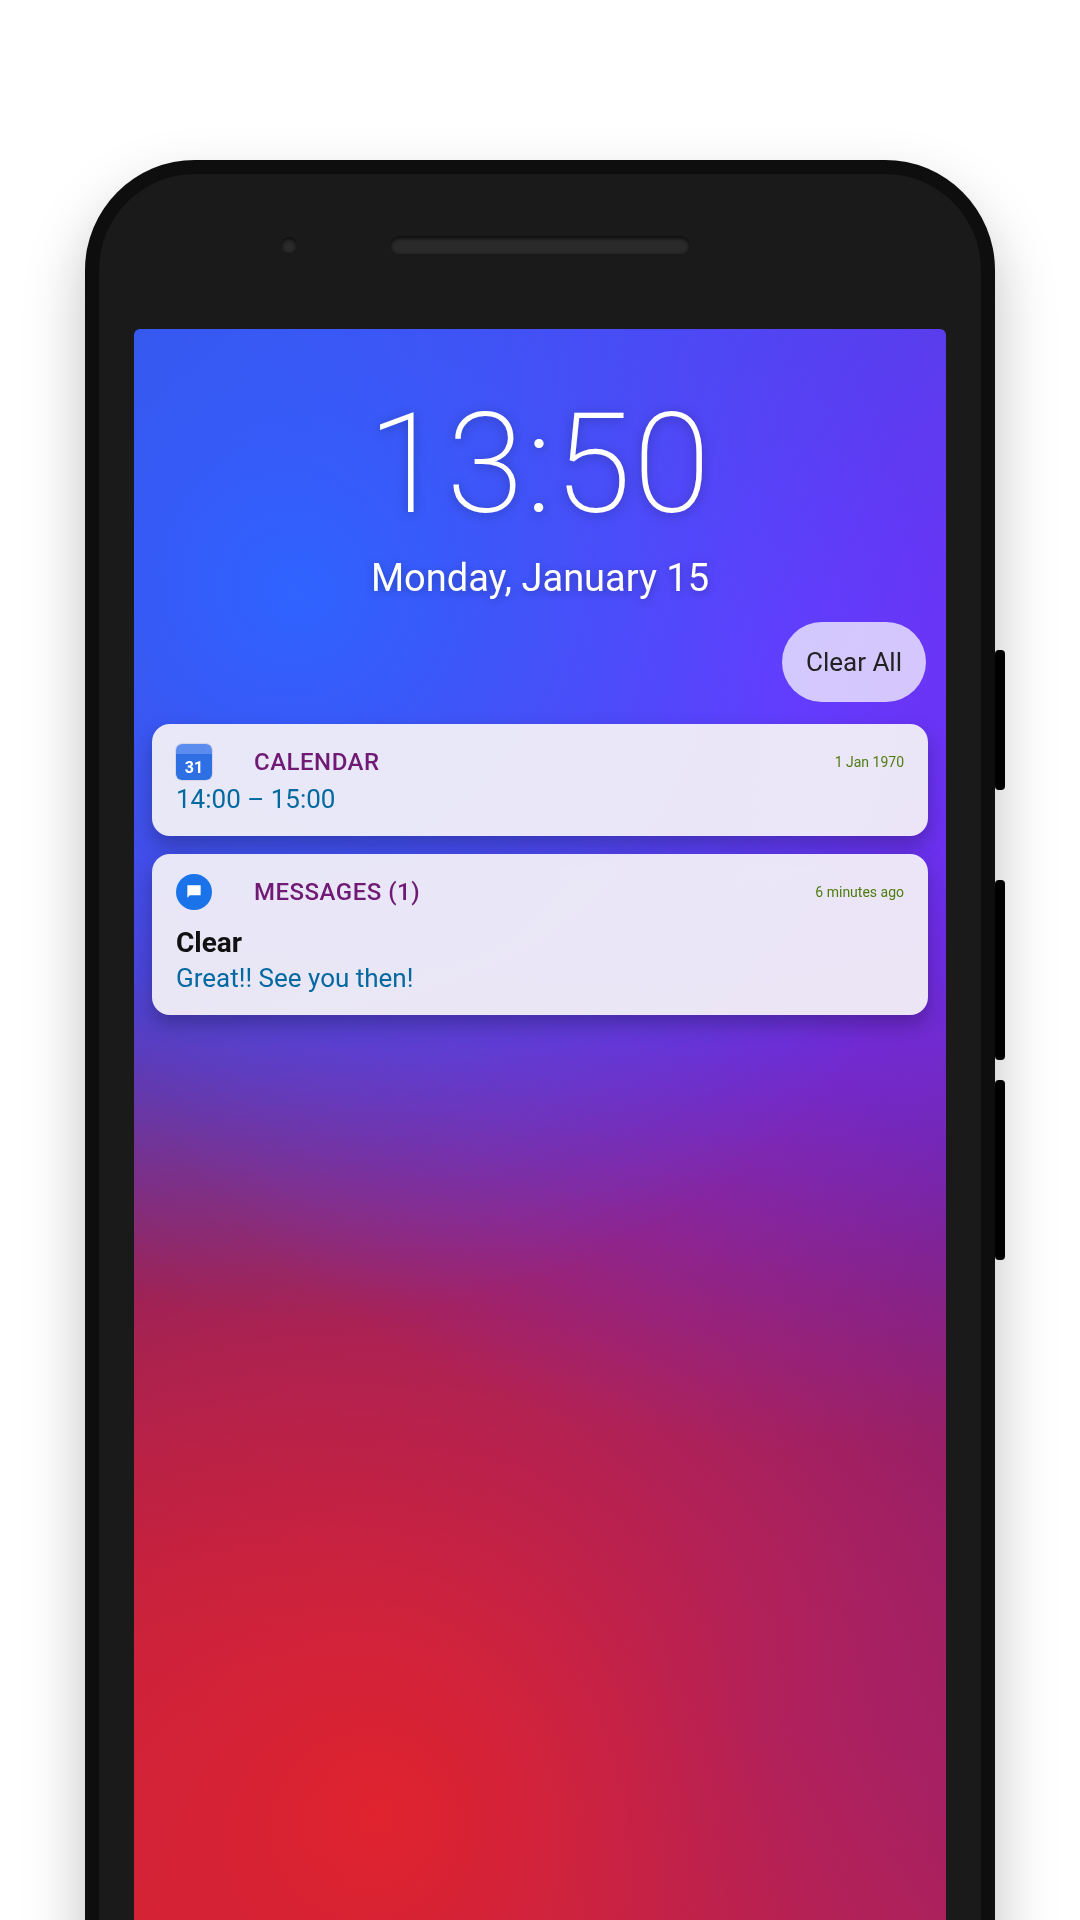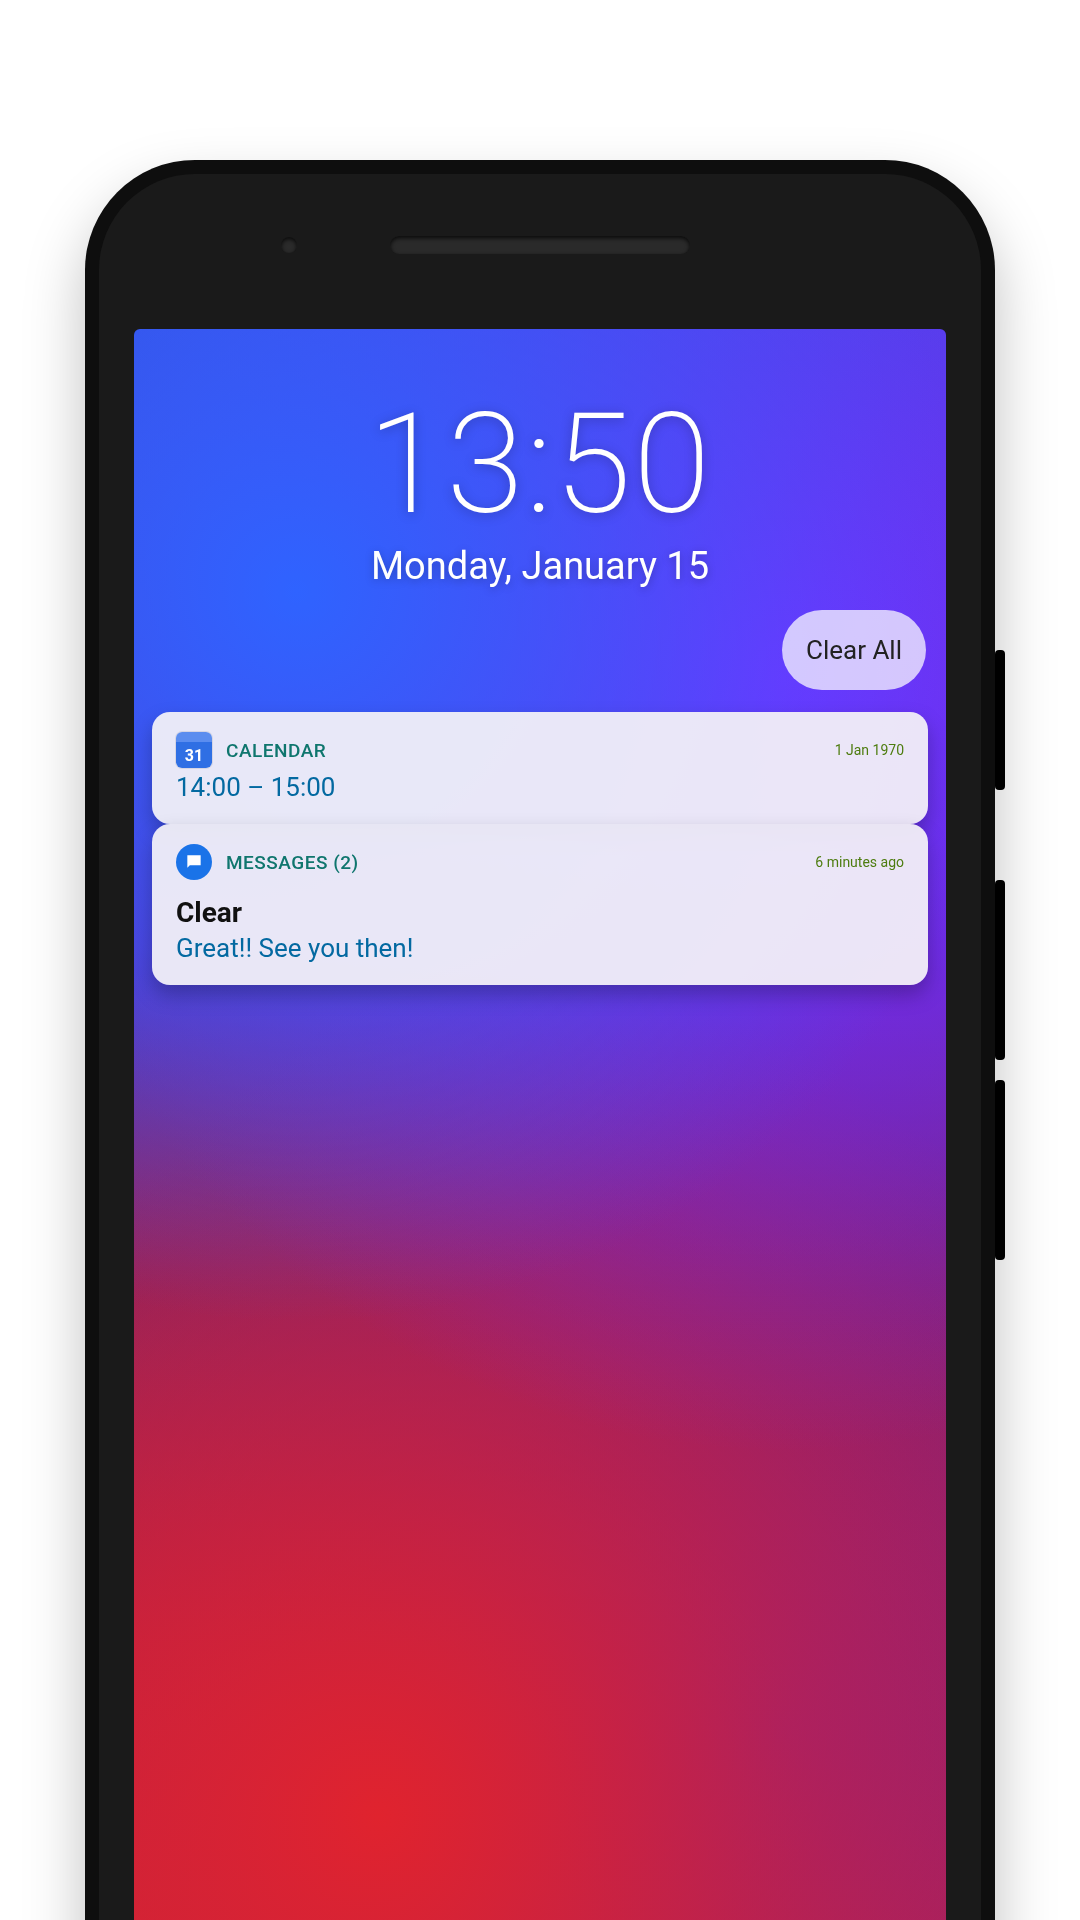--- a/index.html
+++ b/index.html
@@ -105,59 +105,61 @@
     letter-spacing: 2px;
     margin-top: 65px;
     line-height: 1;
     text-shadow: 0 2px 12px rgba(0,0,0,0.25);
   }
   .date {
     color: #fff;
     text-align: center;
     font-weight: 400;
     font-size: 38px;
-    margin-top: 10px;
+    margin-top: 22px;
     text-shadow: 0 2px 8px rgba(0,0,0,0.25);
   }
   .clear-row {
     display: flex;
     justify-content: flex-end;
     padding: 22px 20px 12px 0;
   }
   .clear-pill {
     background: rgba(255,255,255,0.72);
     color: #222;
     font-size: 26px;
     padding: 25px 24px;
     border-radius: 999px;
     font-weight: 400;
     cursor: pointer;
   }
   .notif-list {
     display: flex;
     flex-direction: column;
+    gap: 18px;
     padding: 10px 18px 0 18px;
   }
   .notif {
     background: rgba(245,243,247,0.93);
     border-radius: 18px;
     padding: 20px 24px 22px 24px;
     box-shadow: 0 10px 20px rgba(0,0,0,0.25);
     cursor: pointer;
   }
   .notif-head {
     display: flex;
     align-items: center;
     gap: 14px;
   }
   .notif-app {
-    color: #0f766e;
-    font-size: 19px;
+    color: #701a75;
+    font-size: 24px;
     letter-spacing: 0.5px;
     font-weight: 500;
+    margin-left: 28px;
   }
   .notif-time {
     margin-left: auto;
     color: #4d7c0f;
     font-size: 14px;
   }
   .notif-title {
     margin-top: 16px;
     color: #111;
     font-size: 28px;
@@ -265,21 +267,21 @@
 
           <div class="notif">
             <div class="notif-head">
               <div class="app-icon">
                 <div class="msg-icon">
                   <svg viewBox="0 0 24 24">
                       <path d="M4 4h16v12H7l-3 3V4z"></path>
                     </svg>
                 </div>
               </div>
-              <div class="notif-app">MESSAGES (2)</div>
+              <div class="notif-app">MESSAGES (1)</div>
               <div class="notif-time">6 minutes ago</div>
             </div>
             <div class="notif-title">Clear</div>
             <div class="notif-body">Great!! See you then!</div>
           </div>
 
 
         </div>
 
       </div>

